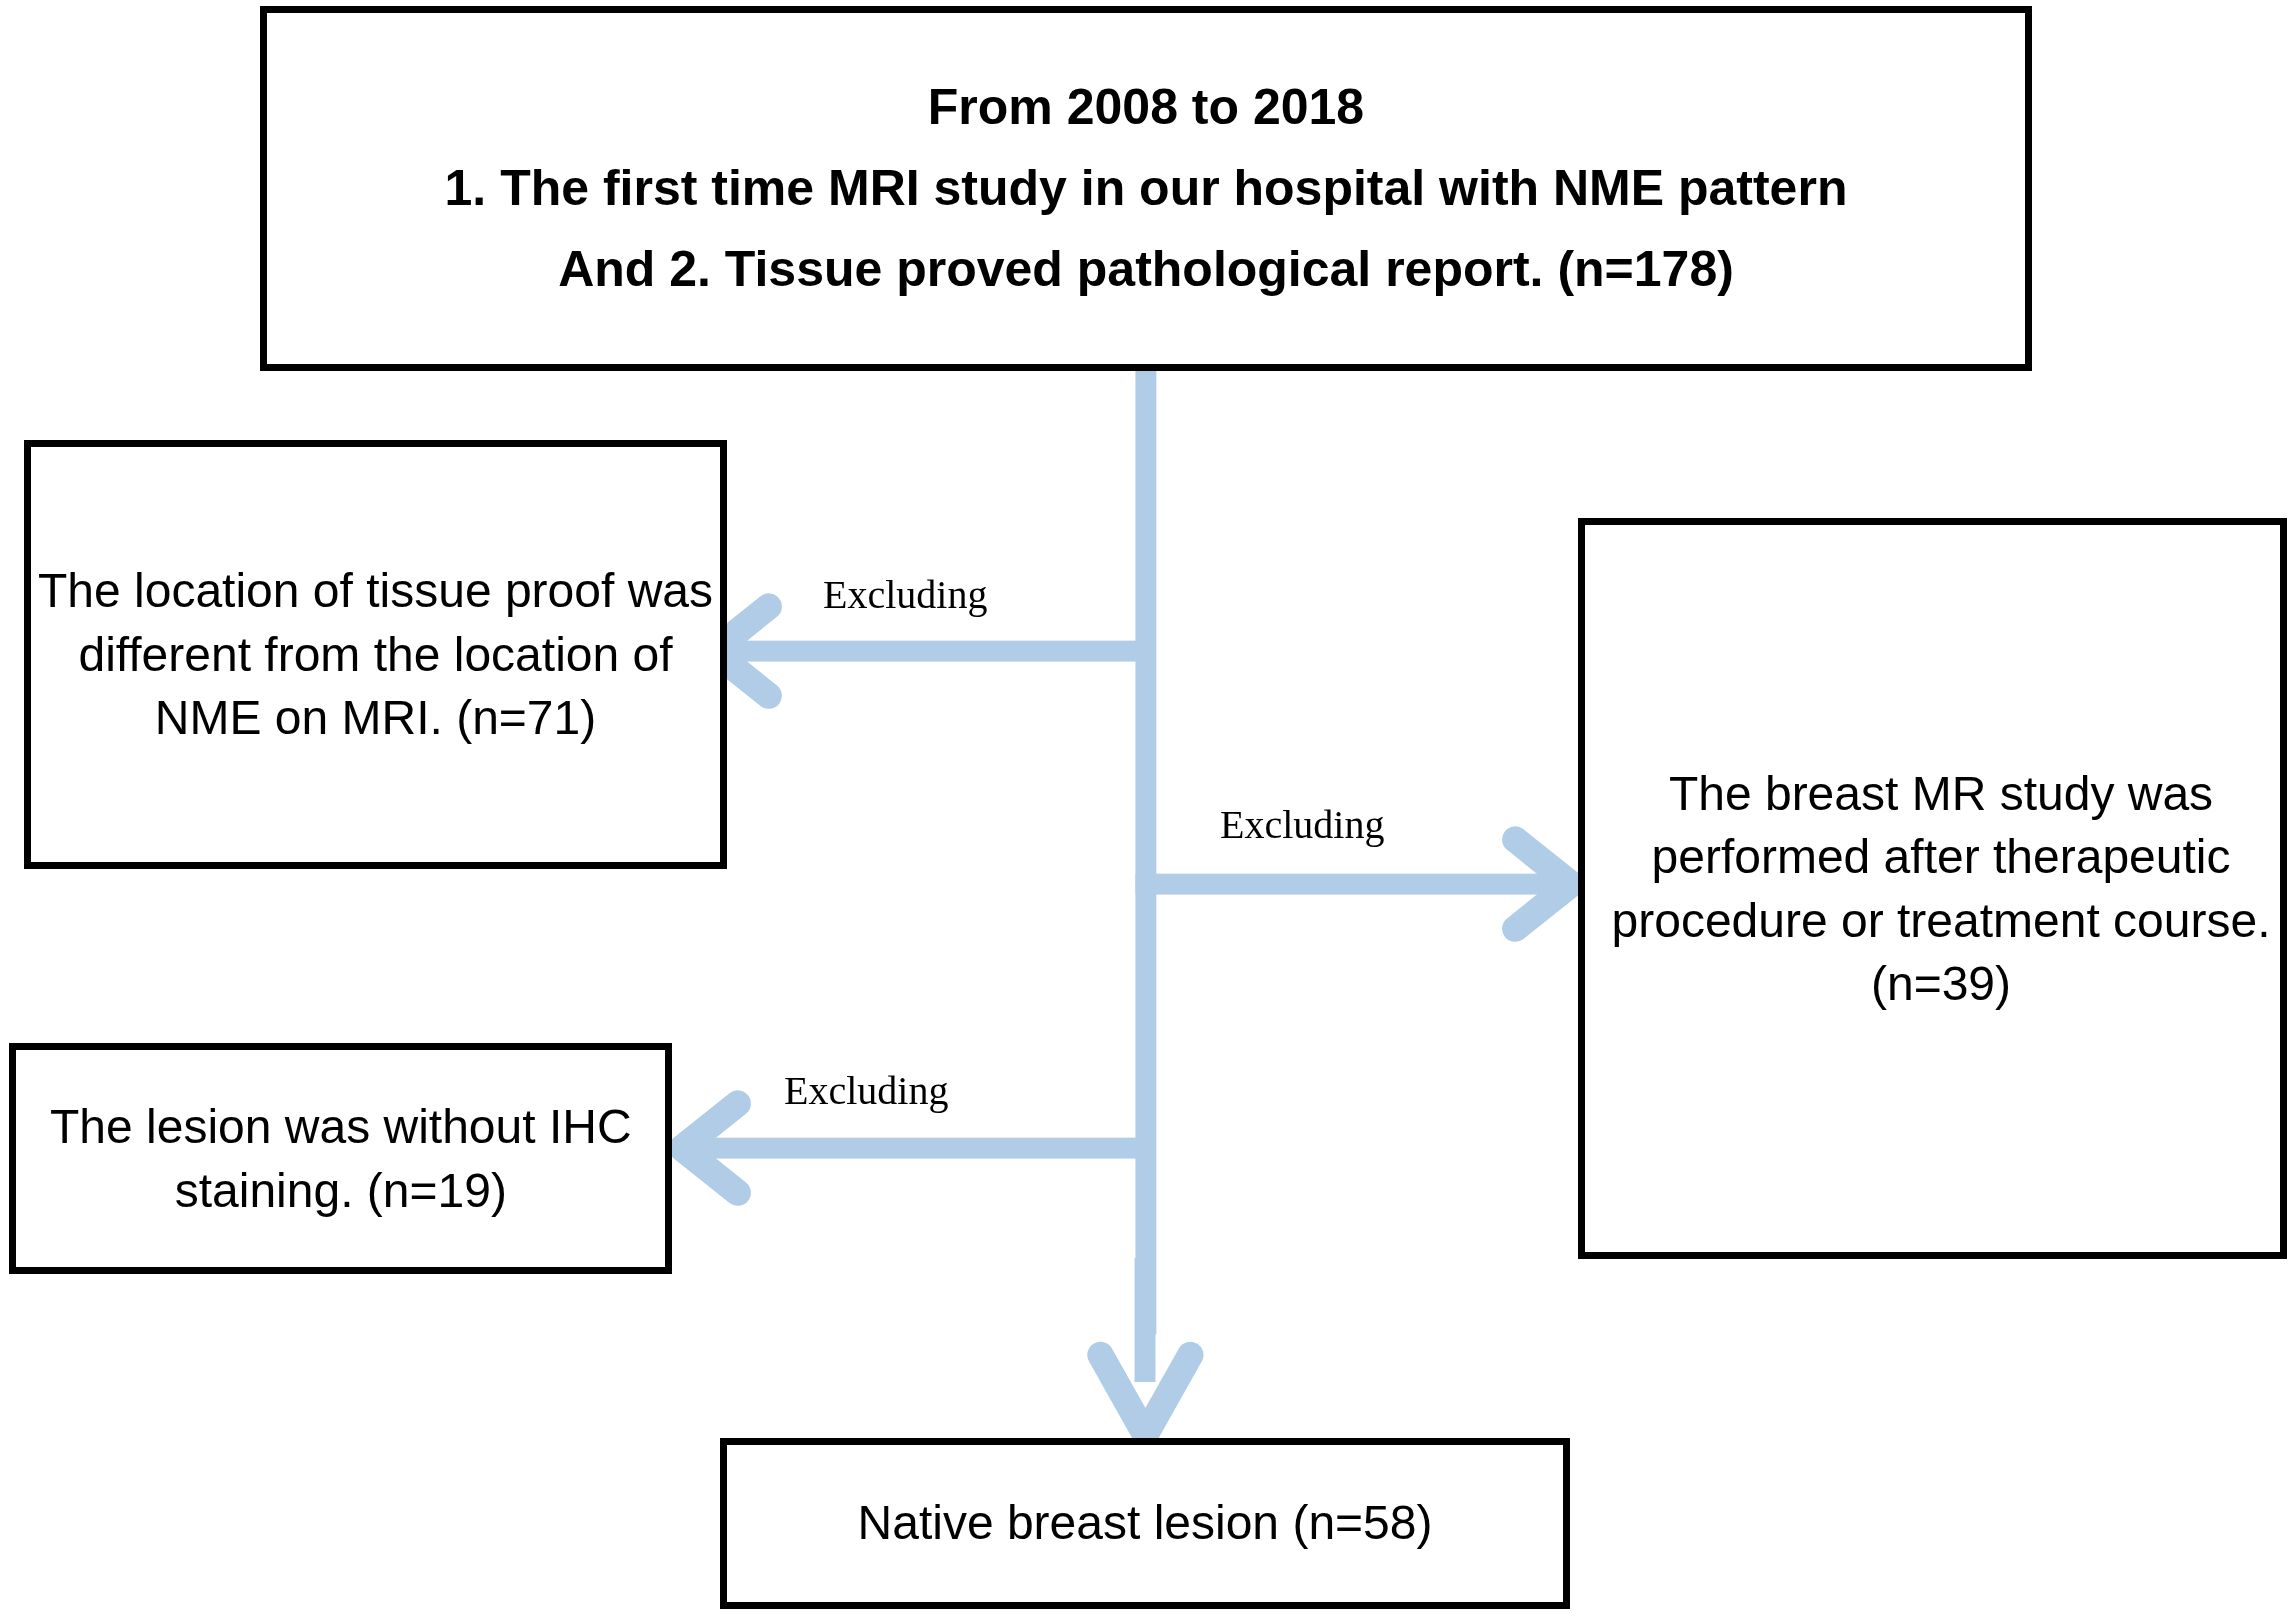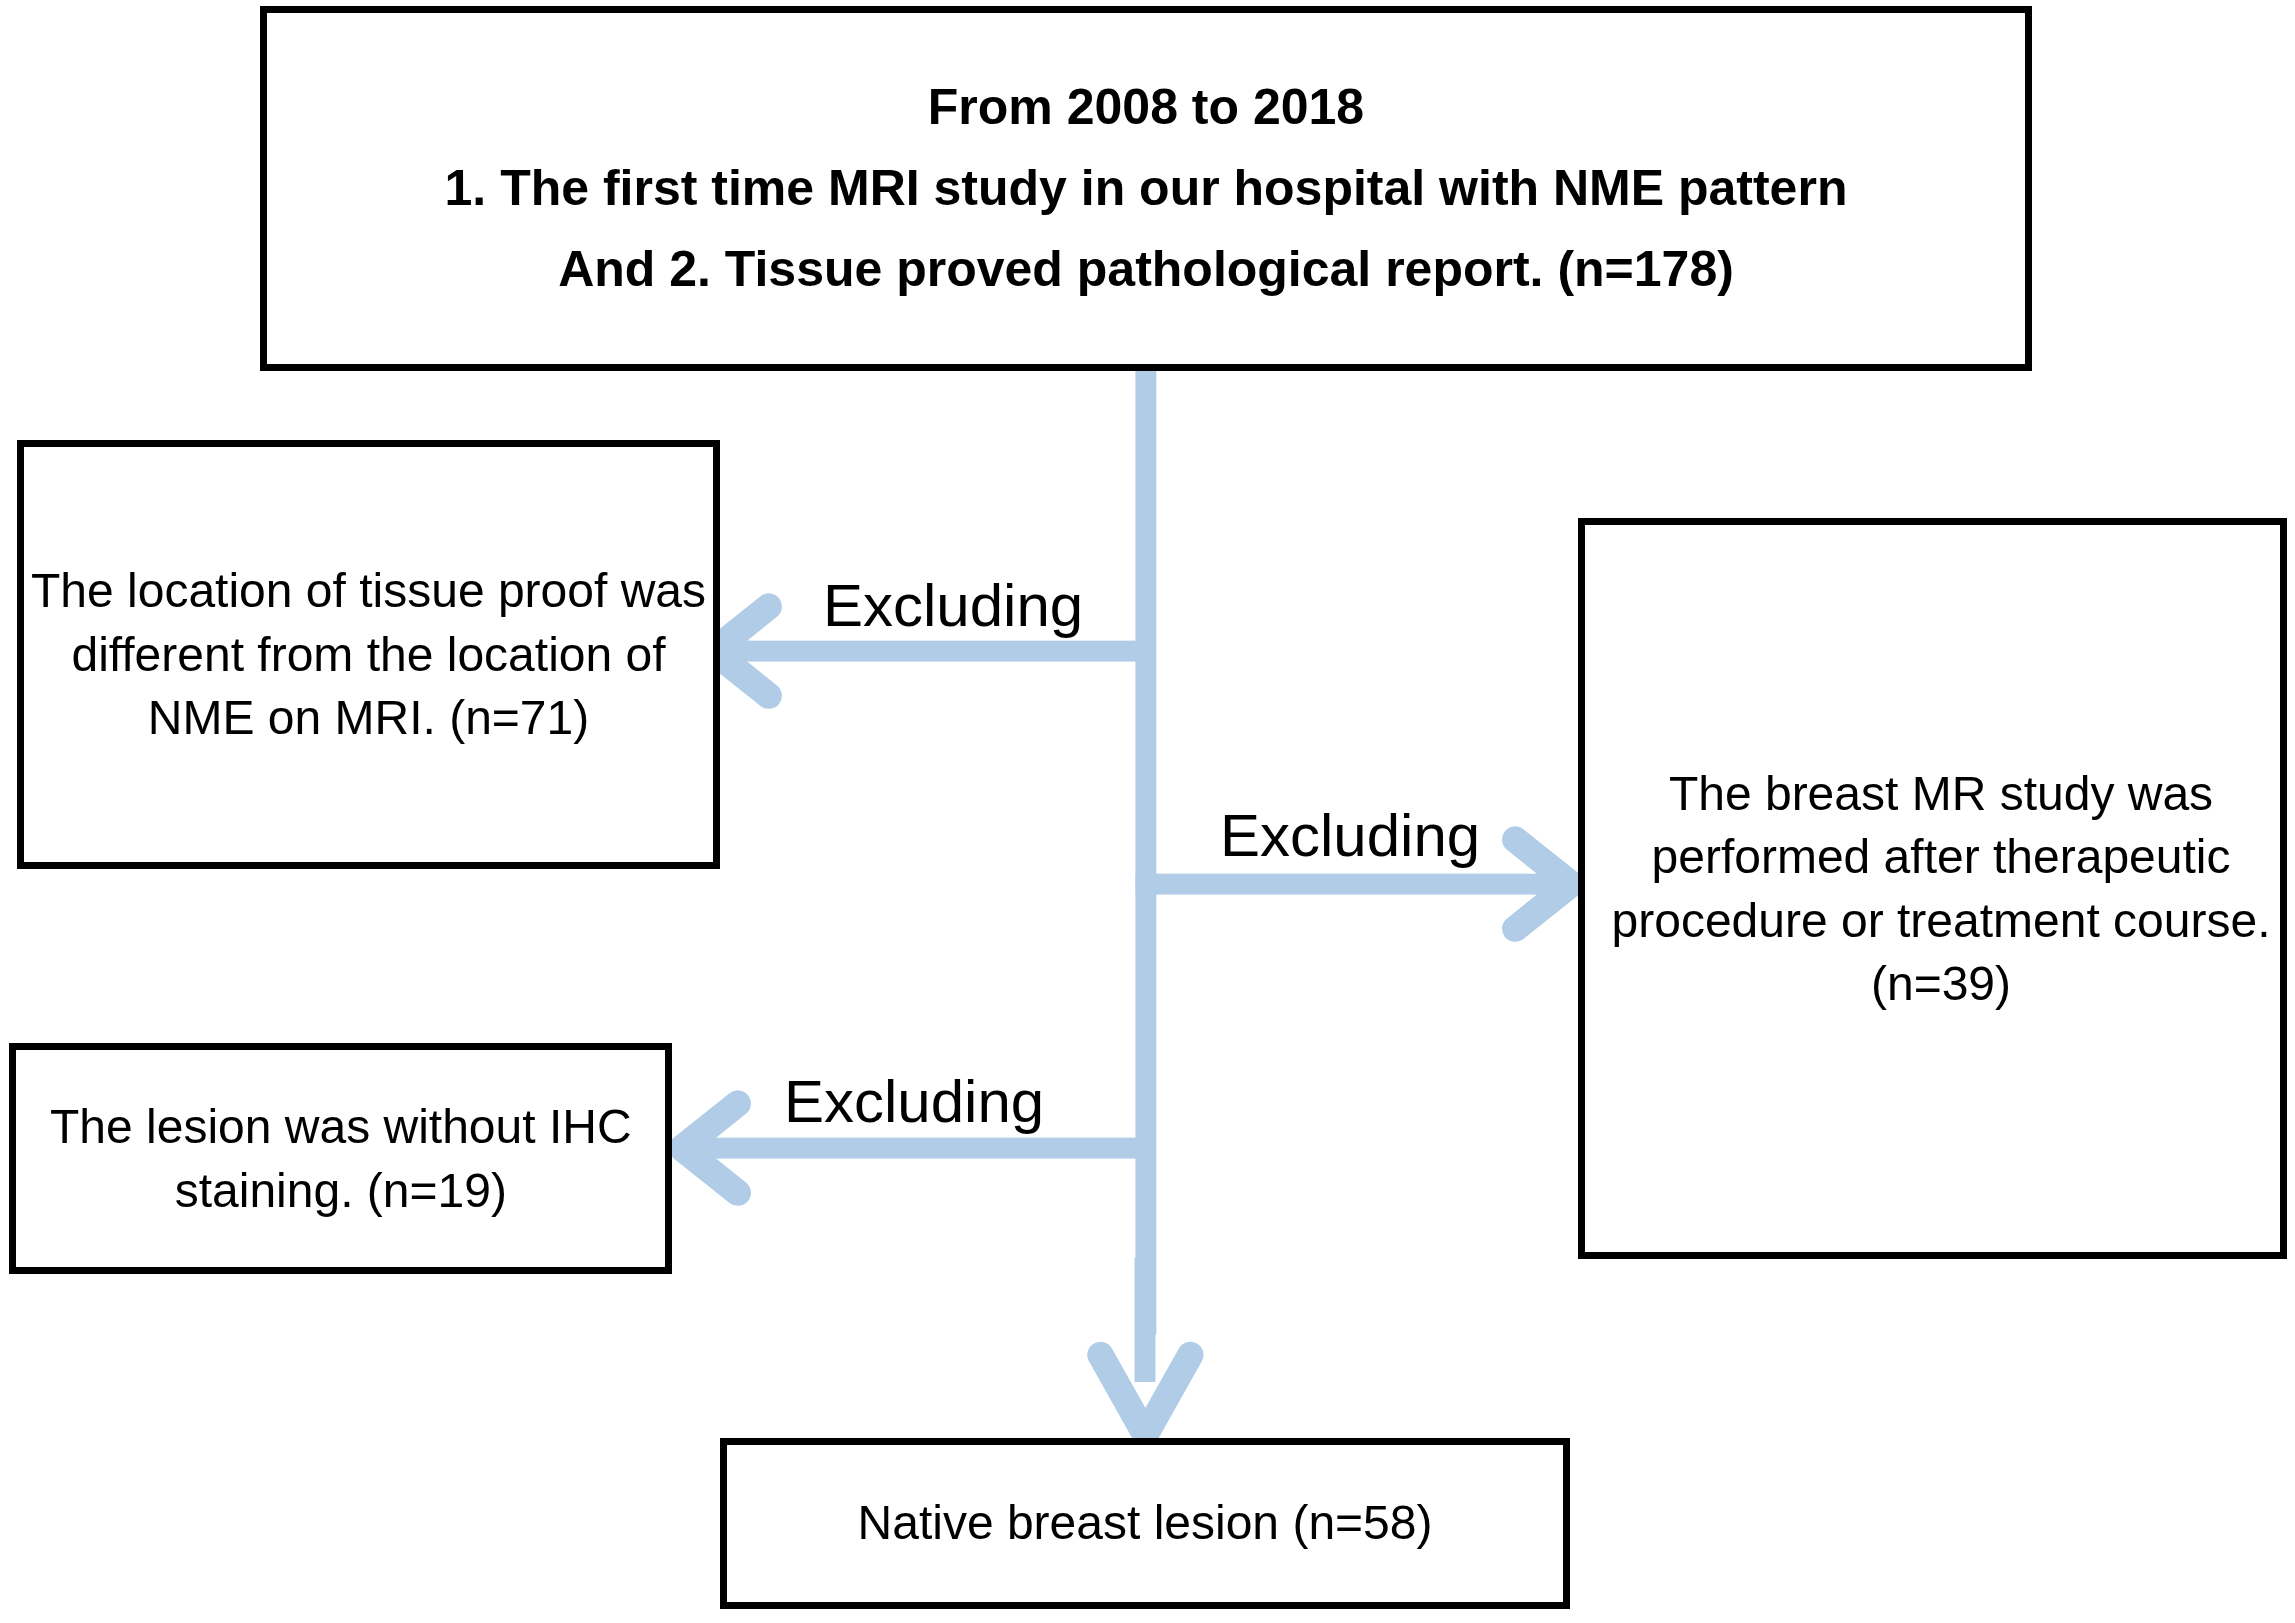--- a/index.html
+++ b/index.html
@@ -38,21 +38,21 @@
 
   #node-cohort {
     left: 260px;  top: 6.2px;
     width: 1772px; height: 365px;
     font-size: 50px;
     font-weight: bold;
     line-height: 1.62;
   }
 
   #node-excl-location {
-    left: 17px;  top: 440px;
+    left: 24px;  top: 440px;
     width: 703px; height: 429px;
     font-size: 48px;
     line-height: 1.32;
   }
 
   #node-excl-posttreatment {
     left: 1578px;  top: 518px;
     width: 709px; height: 741px;
     font-size: 48px;
     line-height: 1.32;
@@ -80,24 +80,25 @@
   #trunk { left: 1130px; top: 365px; width: 31px; height: 970px; }
 
   #branch-location       { left: 683px;  top: 574px;  width: 466px;  height: 155px; }
   #branch-posttreatment  { left: 1135px; top: 807px; width: 466px;  height: 155px; }
   #branch-ihc            { left: 652px;  top: 1071px; width: 497px;  height: 155px; }
   #arrow-down-final      { left: 1071px; top: 1258px; width: 155px;  height: 186px; }
 
   
   .edge-label {
     position: absolute;
-    font-size: 60px;
+    font-size: 40px;
     color: #000000;
     white-space: nowrap;
     z-index: 4;
+    font-family: Liberation Serif, serif;
   }
   #label-excluding-location      { left: 823px; top: 571px; }
   #label-excluding-posttreatment { left: 1220px; top: 801px; }
   #label-excluding-ihc           { left: 784px; top: 1067px; }
 </style>
 </head>
 <body>
 
 <div id="canvas">
 

